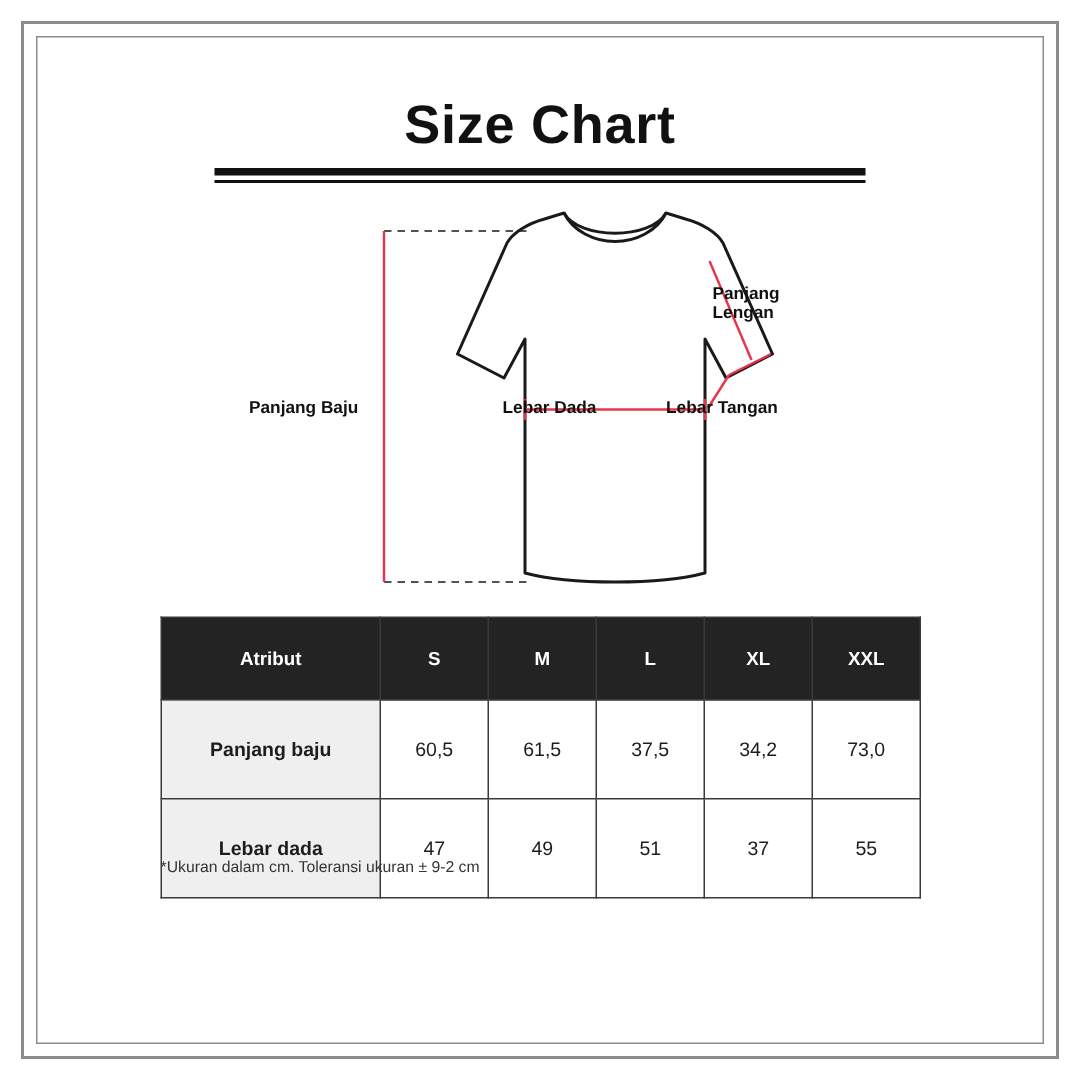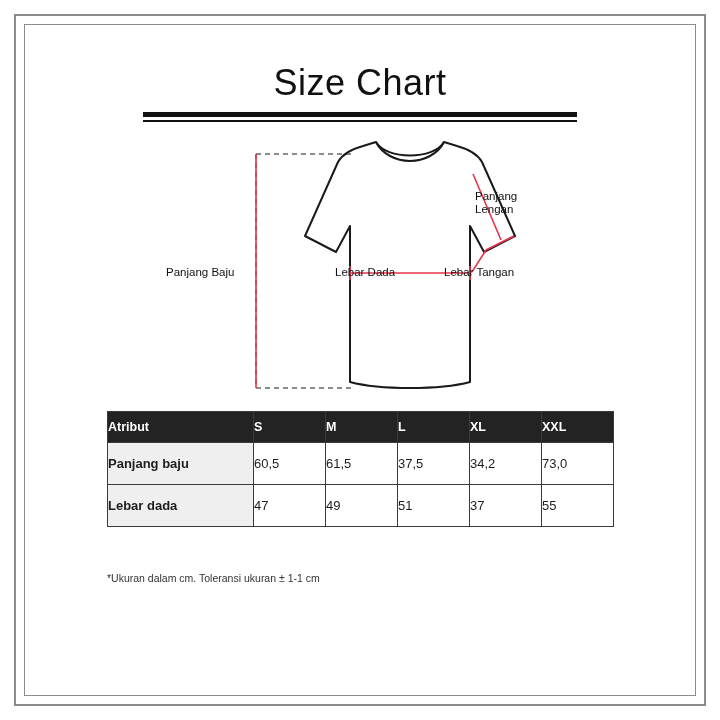--- a/index.html
+++ b/index.html
@@ -44,21 +44,21 @@
   }
 
   
   .title {
     position: absolute;
     left: 0;
     top: 62px;
     width: 720px;
     text-align: center;
     font-size: 36px;
-    font-weight: normal;
+    font-weight: bold;
     letter-spacing: 0.5px;
     color: #111111;
   }
   .title-rules {
     position: absolute;
     left: 143px;
     top: 112px;
     width: 434px;
   }
   .rule-thick {
@@ -81,21 +81,21 @@
     width: 480px;
     height: 265px;
   }
   .illustration svg {
     display: block;
   }
 
   .label {
     position: absolute;
     font-size: 11.5px;
-    font-weight: normal;
+    font-weight: bold;
     color: #111111;
     line-height: 13px;
     white-space: pre-line;
   }
   .label-panjang-baju { left: 46px; top: 126px; }
   .label-lebar-dada   { left: 215px; top: 126px; }
   .label-panjang-lengan { left: 355px; top: 50px; }
   .label-lebar-tangan { left: 324px; top: 126px; }
 
   
@@ -107,24 +107,24 @@
   }
   table.size-table {
     border-collapse: collapse;
     width: 506px;
     table-layout: fixed;
   }
   table.size-table th,
   table.size-table td {
     border: 1px solid #3a3a3a;
     height: 41px;
-    text-align: left;
+    text-align: center;
     font-size: 13px;
     color: #1d1d1d;
-    padding: 0;
+    padding: 12px;
     margin-left: 32px;
   }
   table.size-table thead th {
     background: #232323;
     color: #ffffff;
     font-weight: bold;
     font-size: 12.5px;
     height: 30px;
   }
   table.size-table thead th.first-col {
@@ -242,15 +242,15 @@
           <td>47</td>
           <td>49</td>
           <td>51</td>
           <td>37</td>
           <td>55</td>
         </tr>
       </tbody>
     </table>
   </div>
 
-  <div class="note">*Ukuran dalam cm. Toleransi ukuran ± 1-1 cm</div>
+  <div class="note">*Ukuran dalam cm. Toleransi ukuran ± 9-2 cm</div>
 
 </div>
 
 </body></html>

